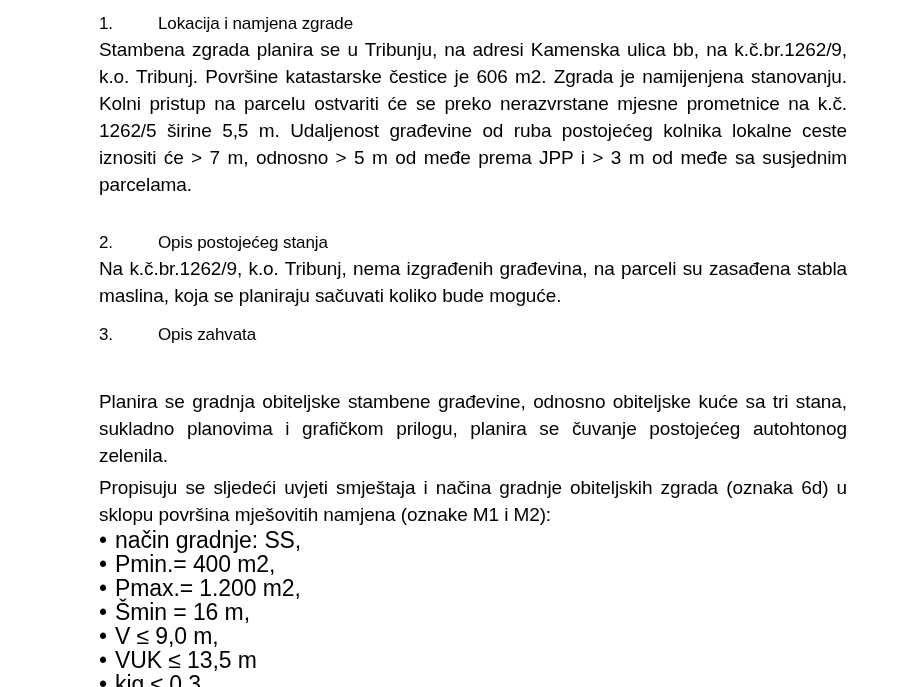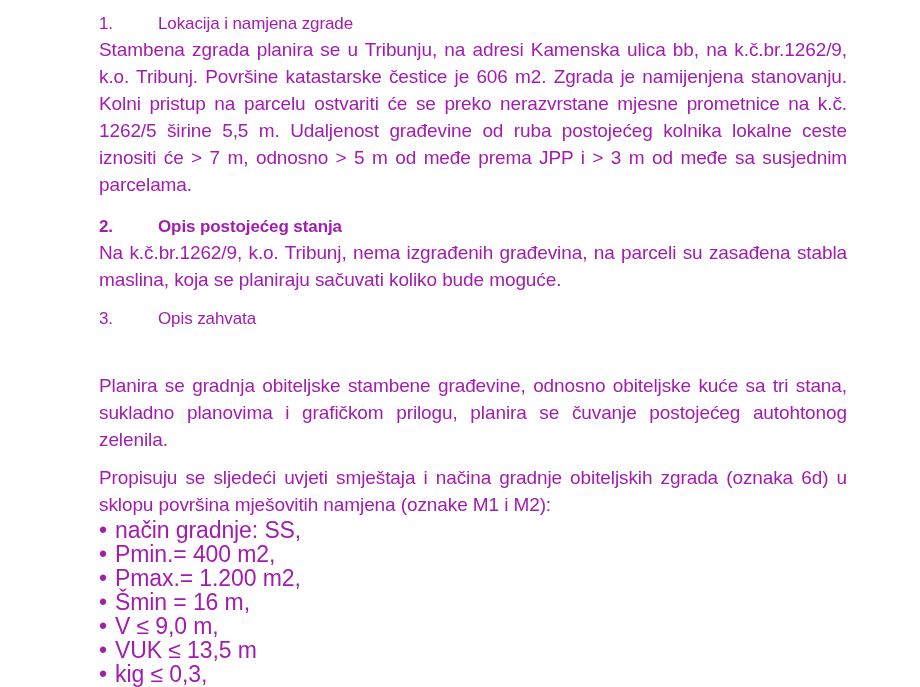--- a/index.html
+++ b/index.html
@@ -7,21 +7,21 @@
     padding: 0;
     background: #ffffff;
   }
   .page {
     position: relative;
     width: 920px;
     height: 687px;
     background: #ffffff;
     overflow: hidden;
     font-family: "Liberation Sans", "DejaVu Sans", sans-serif;
-    color: #a21caf;
+    color: #000000;
     box-sizing: border-box;
   }
   .content {
     position: absolute;
     left: 99px;
     top: 11px;
     width: 748px;
   }
   .heading {
     font-size: 17px;
@@ -33,24 +33,24 @@
     display: inline-block;
     width: 59px;
   }
   .para {
     margin: 0;
     font-size: 19px;
     line-height: 27px;
     text-align: justify;
     letter-spacing: -0.1px;
   }
-  .gap-s { margin-top: 16px; font-weight: bold; }   
+  .gap-s { margin-top: 32px; }   
   .gap-m { margin-top: 13px; }   
   .gap-l { margin-top: 41px; }   
-  .gap-p { margin-top: 11px; }   
+  .gap-p { margin-top: 5px; }   
   .bullets {
     margin: 0;
     padding: 0;
     list-style: none;
     font-size: 23px;
     line-height: 24px;
     letter-spacing: -0.1px;
   }
   .bullets li {
     white-space: nowrap;

